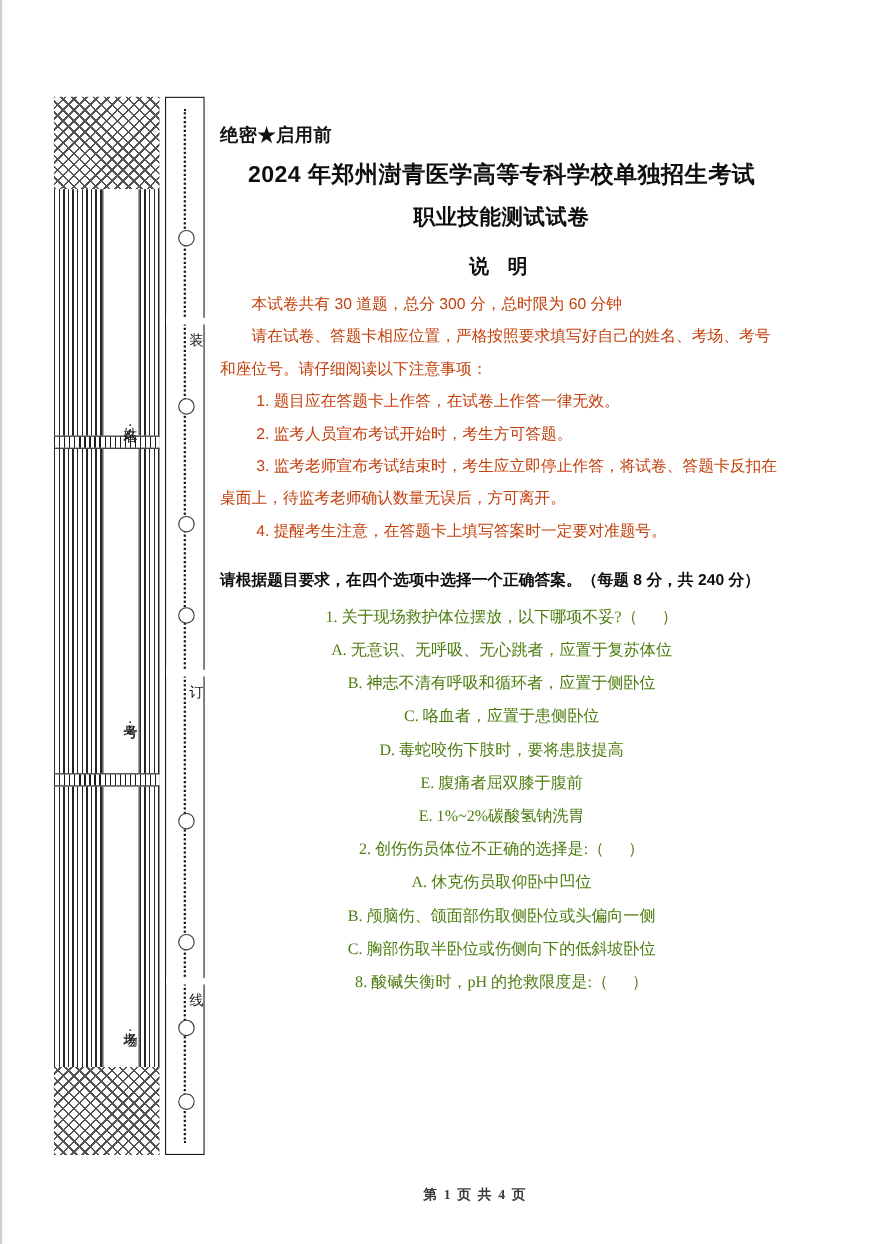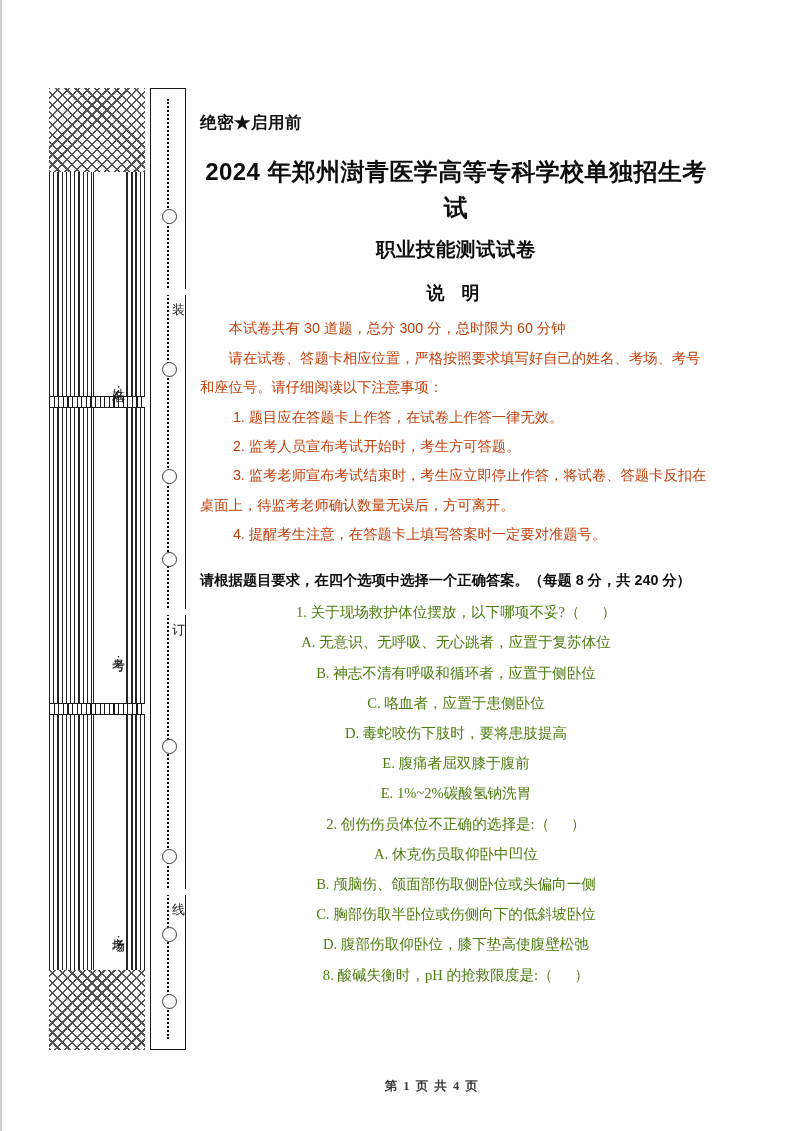--- a/index.html
+++ b/index.html
@@ -168,33 +168,33 @@
     left: 198px;
     top: 112px;
     width: 512px;
   }
 
   .secret-line {
     font-family: "Liberation Serif", "DejaVu Serif", serif;
     font-size: 16.5px;
     font-weight: 700;
     letter-spacing: 0.5px;
-    margin: 0 0 20px 0;
+    margin: 0 0 9px 0;
     color: #121212;
   }
 
   .title-main, .title-sub {
     font-family: "Liberation Sans", "DejaVu Sans", sans-serif;
     font-weight: 700;
     text-align: center;
     color: #0e0e0e;
     margin: 0;
   }
   .title-main {
-    font-size: 24px;
+    font-size: 21px;
     letter-spacing: 0.4px;
     line-height: 1.5;
   }
   .title-sub {
     font-size: 19.5px;
     letter-spacing: 0.5px;
     line-height: 1.5;
     margin-top: 9px;
   }
 
@@ -324,21 +324,20 @@
     <p class="opt-line">B. 神志不清有呼吸和循环者，应置于侧卧位</p>
     <p class="opt-line">C. 咯血者，应置于患侧卧位</p>
     <p class="opt-line">D. 毒蛇咬伤下肢时，要将患肢提高</p>
     <p class="opt-line">E. 腹痛者屈双膝于腹前</p>
     <p class="opt-line">E. 1%~2%碳酸氢钠洗胃</p>
 
     <p class="q-line">2. 创伤伤员体位不正确的选择是:（      ）</p>
     <p class="opt-line">A. 休克伤员取仰卧中凹位</p>
     <p class="opt-line">B. 颅脑伤、颌面部伤取侧卧位或头偏向一侧</p>
     <p class="opt-line">C. 胸部伤取半卧位或伤侧向下的低斜坡卧位</p>
-    <p class="opt-line">D. 腹部伤取仰卧位，膝下垫高使腹壁松弛</p>
 
     <p class="q-line">8. 酸碱失衡时，pH 的抢救限度是:（      ）</p>
 
   </div>
 
   <div id="footer">
     <span class="inner">第 1 页  共 4 页</span>
   </div>
 
 </div>

